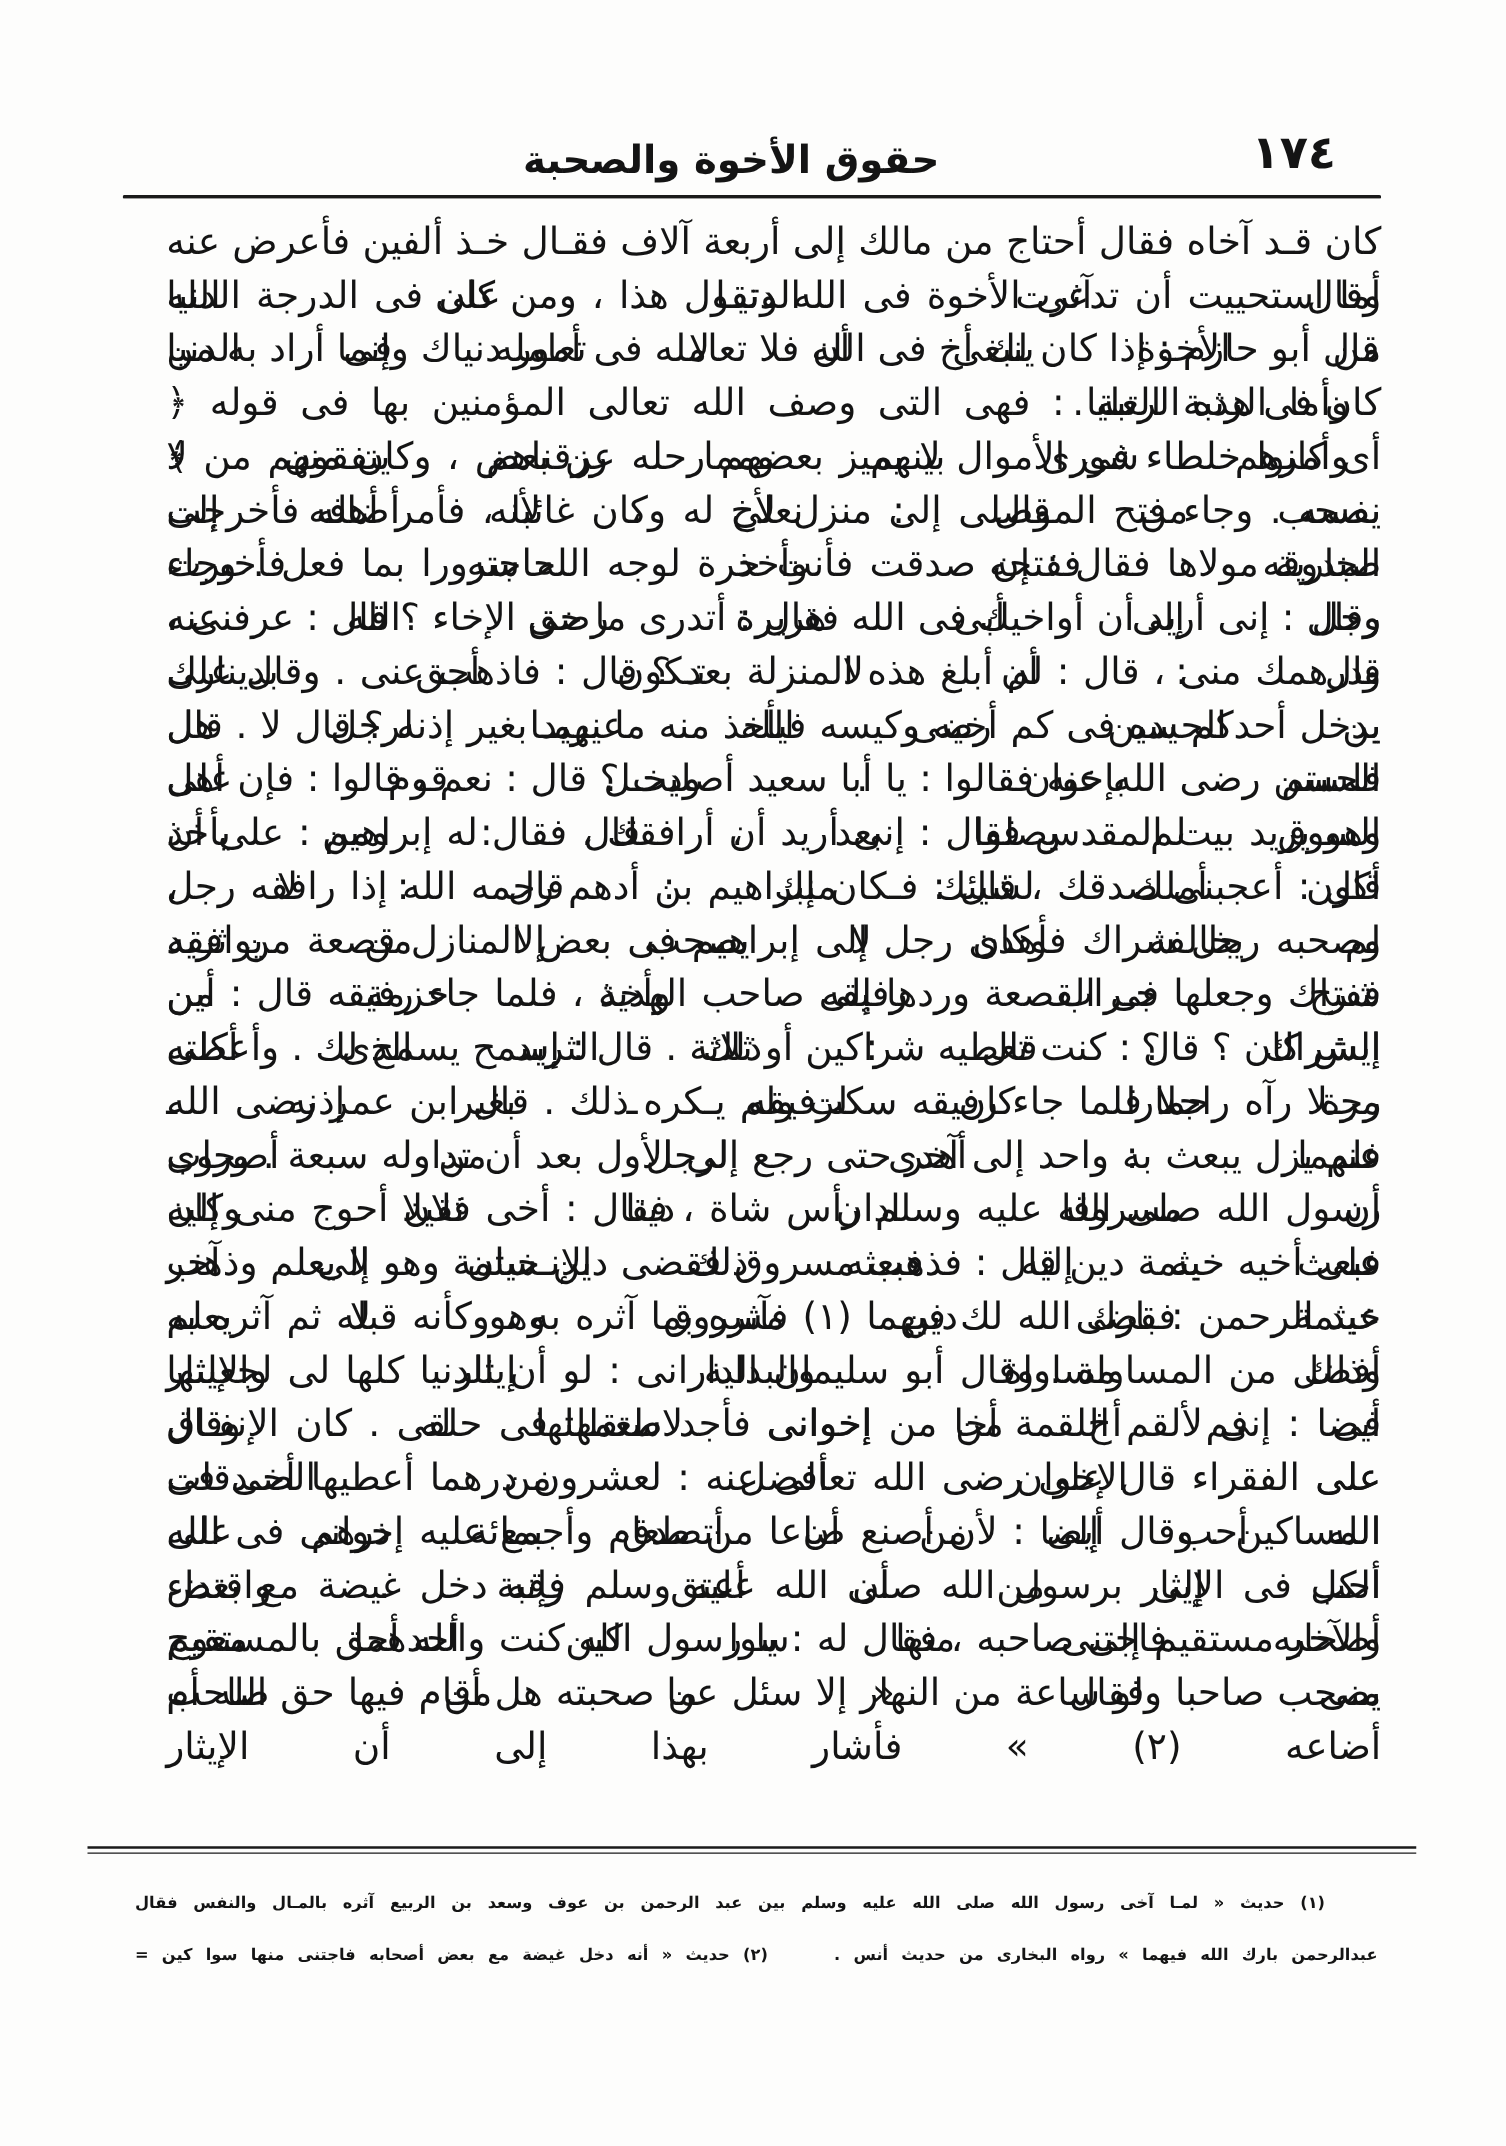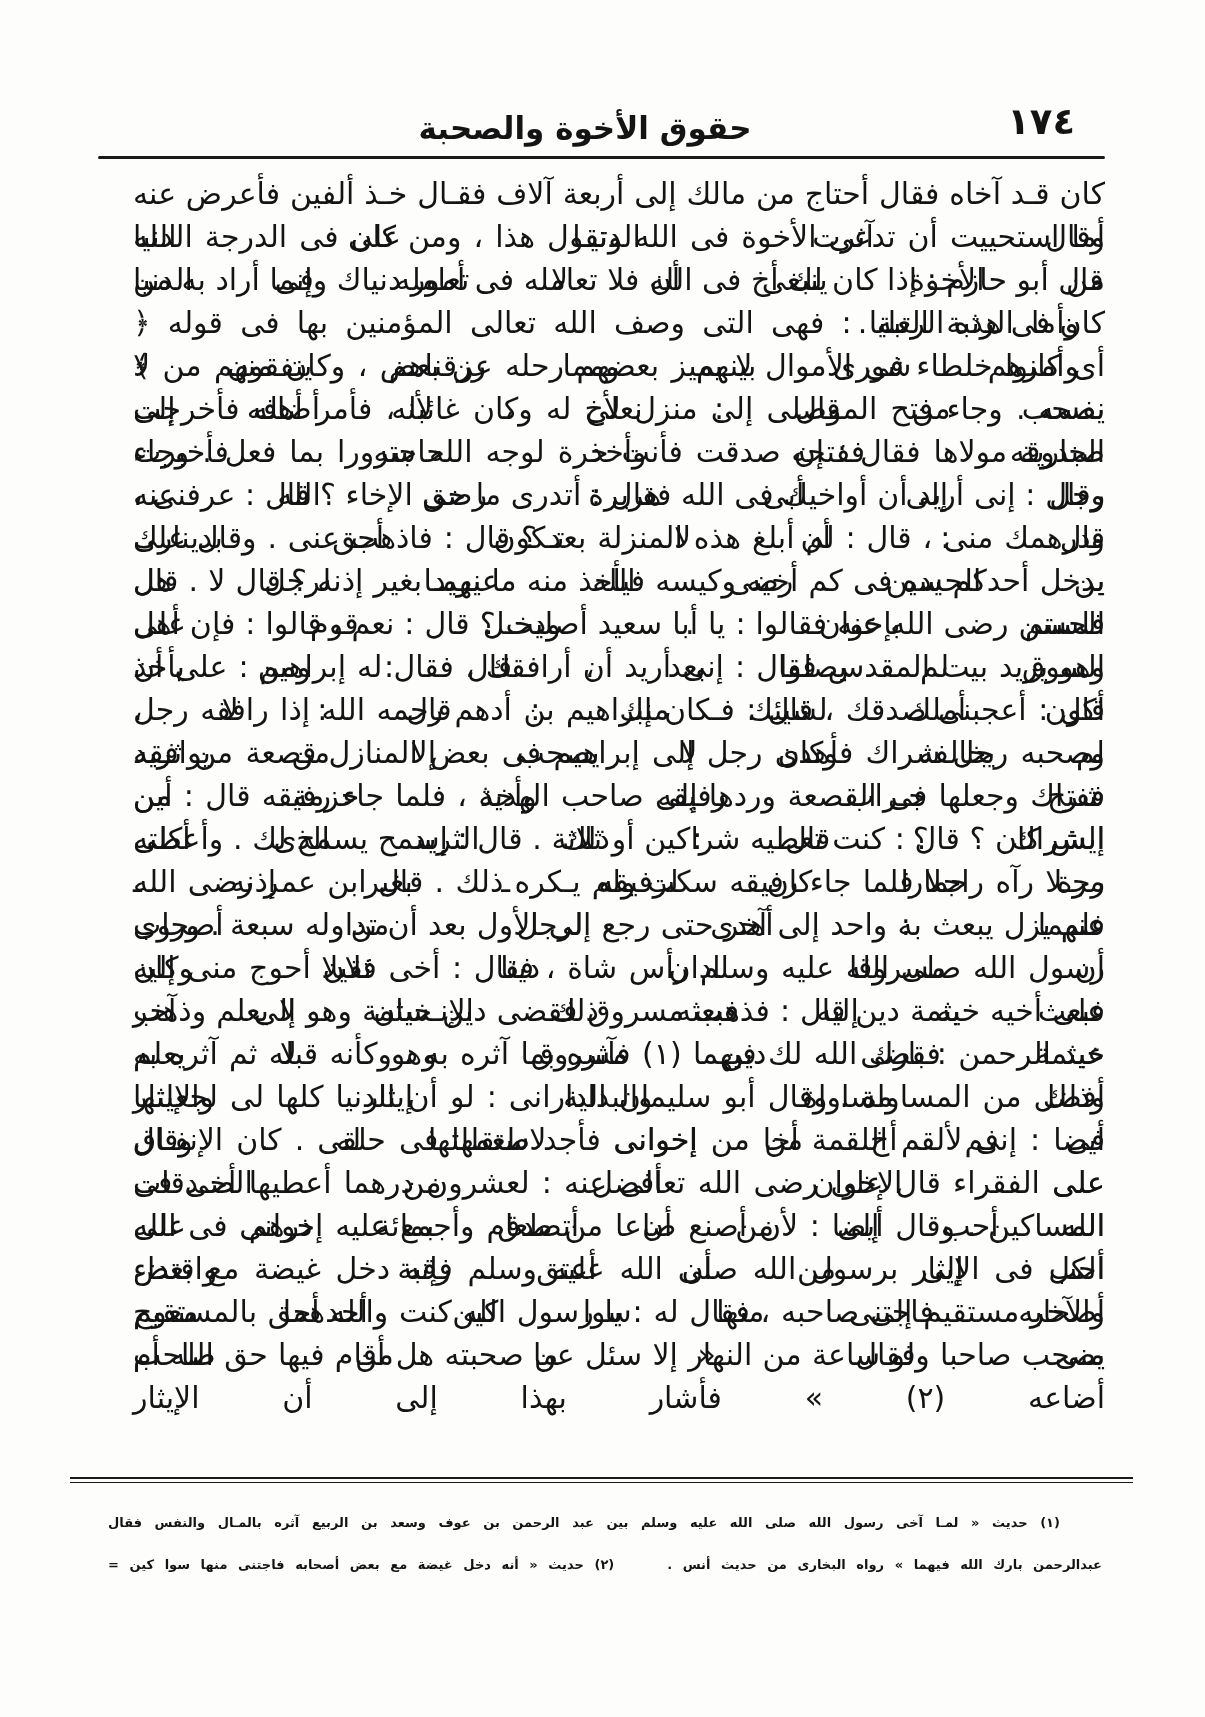--- a/index.html
+++ b/index.html
@@ -16,21 +16,21 @@
     color: #141414;
     font-family: "DejaVu Sans", sans-serif;
     direction: rtl;
     overflow: hidden;
   }
   .page-number {
     position: absolute;
     top: 100px;
     right: 130px;
     width: 80px;
-    text-align: right;
+    text-align: center;
     font-size: 37px;
     font-weight: bold;
     letter-spacing: 3px;
   }
   .chapter-title {
     position: absolute;
     top: 110px;
     right: 135px;
     left: 100px;
     text-align: center;

